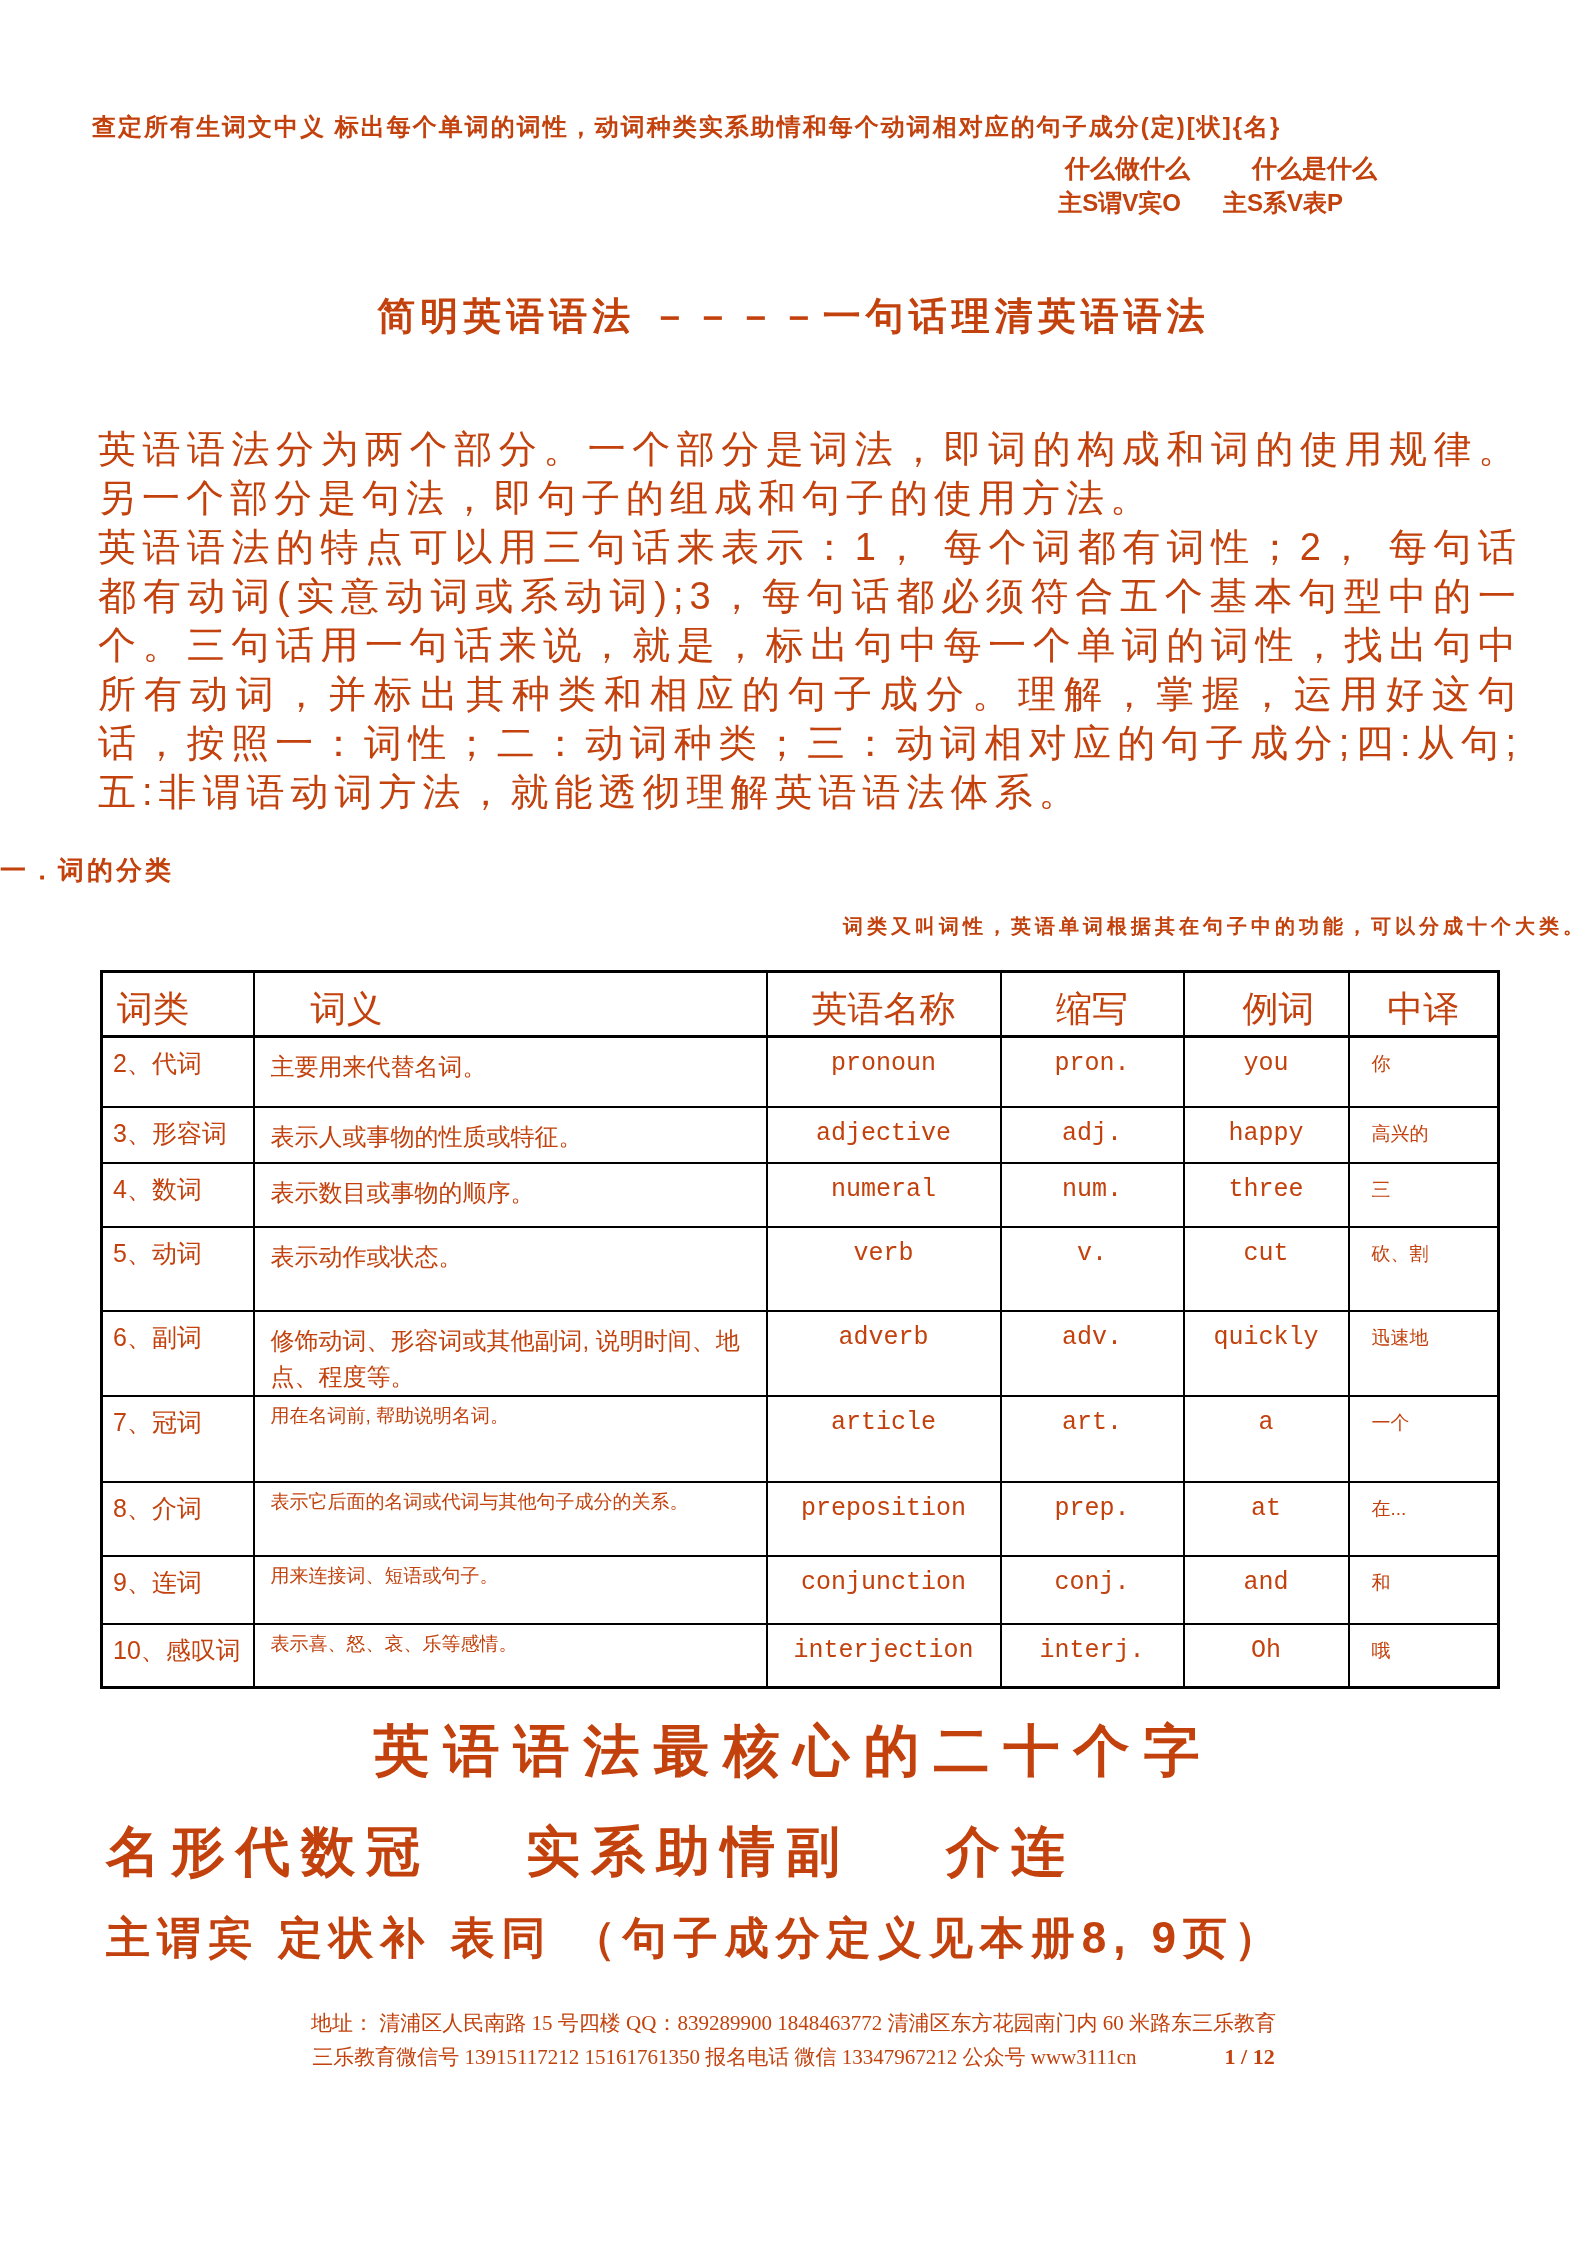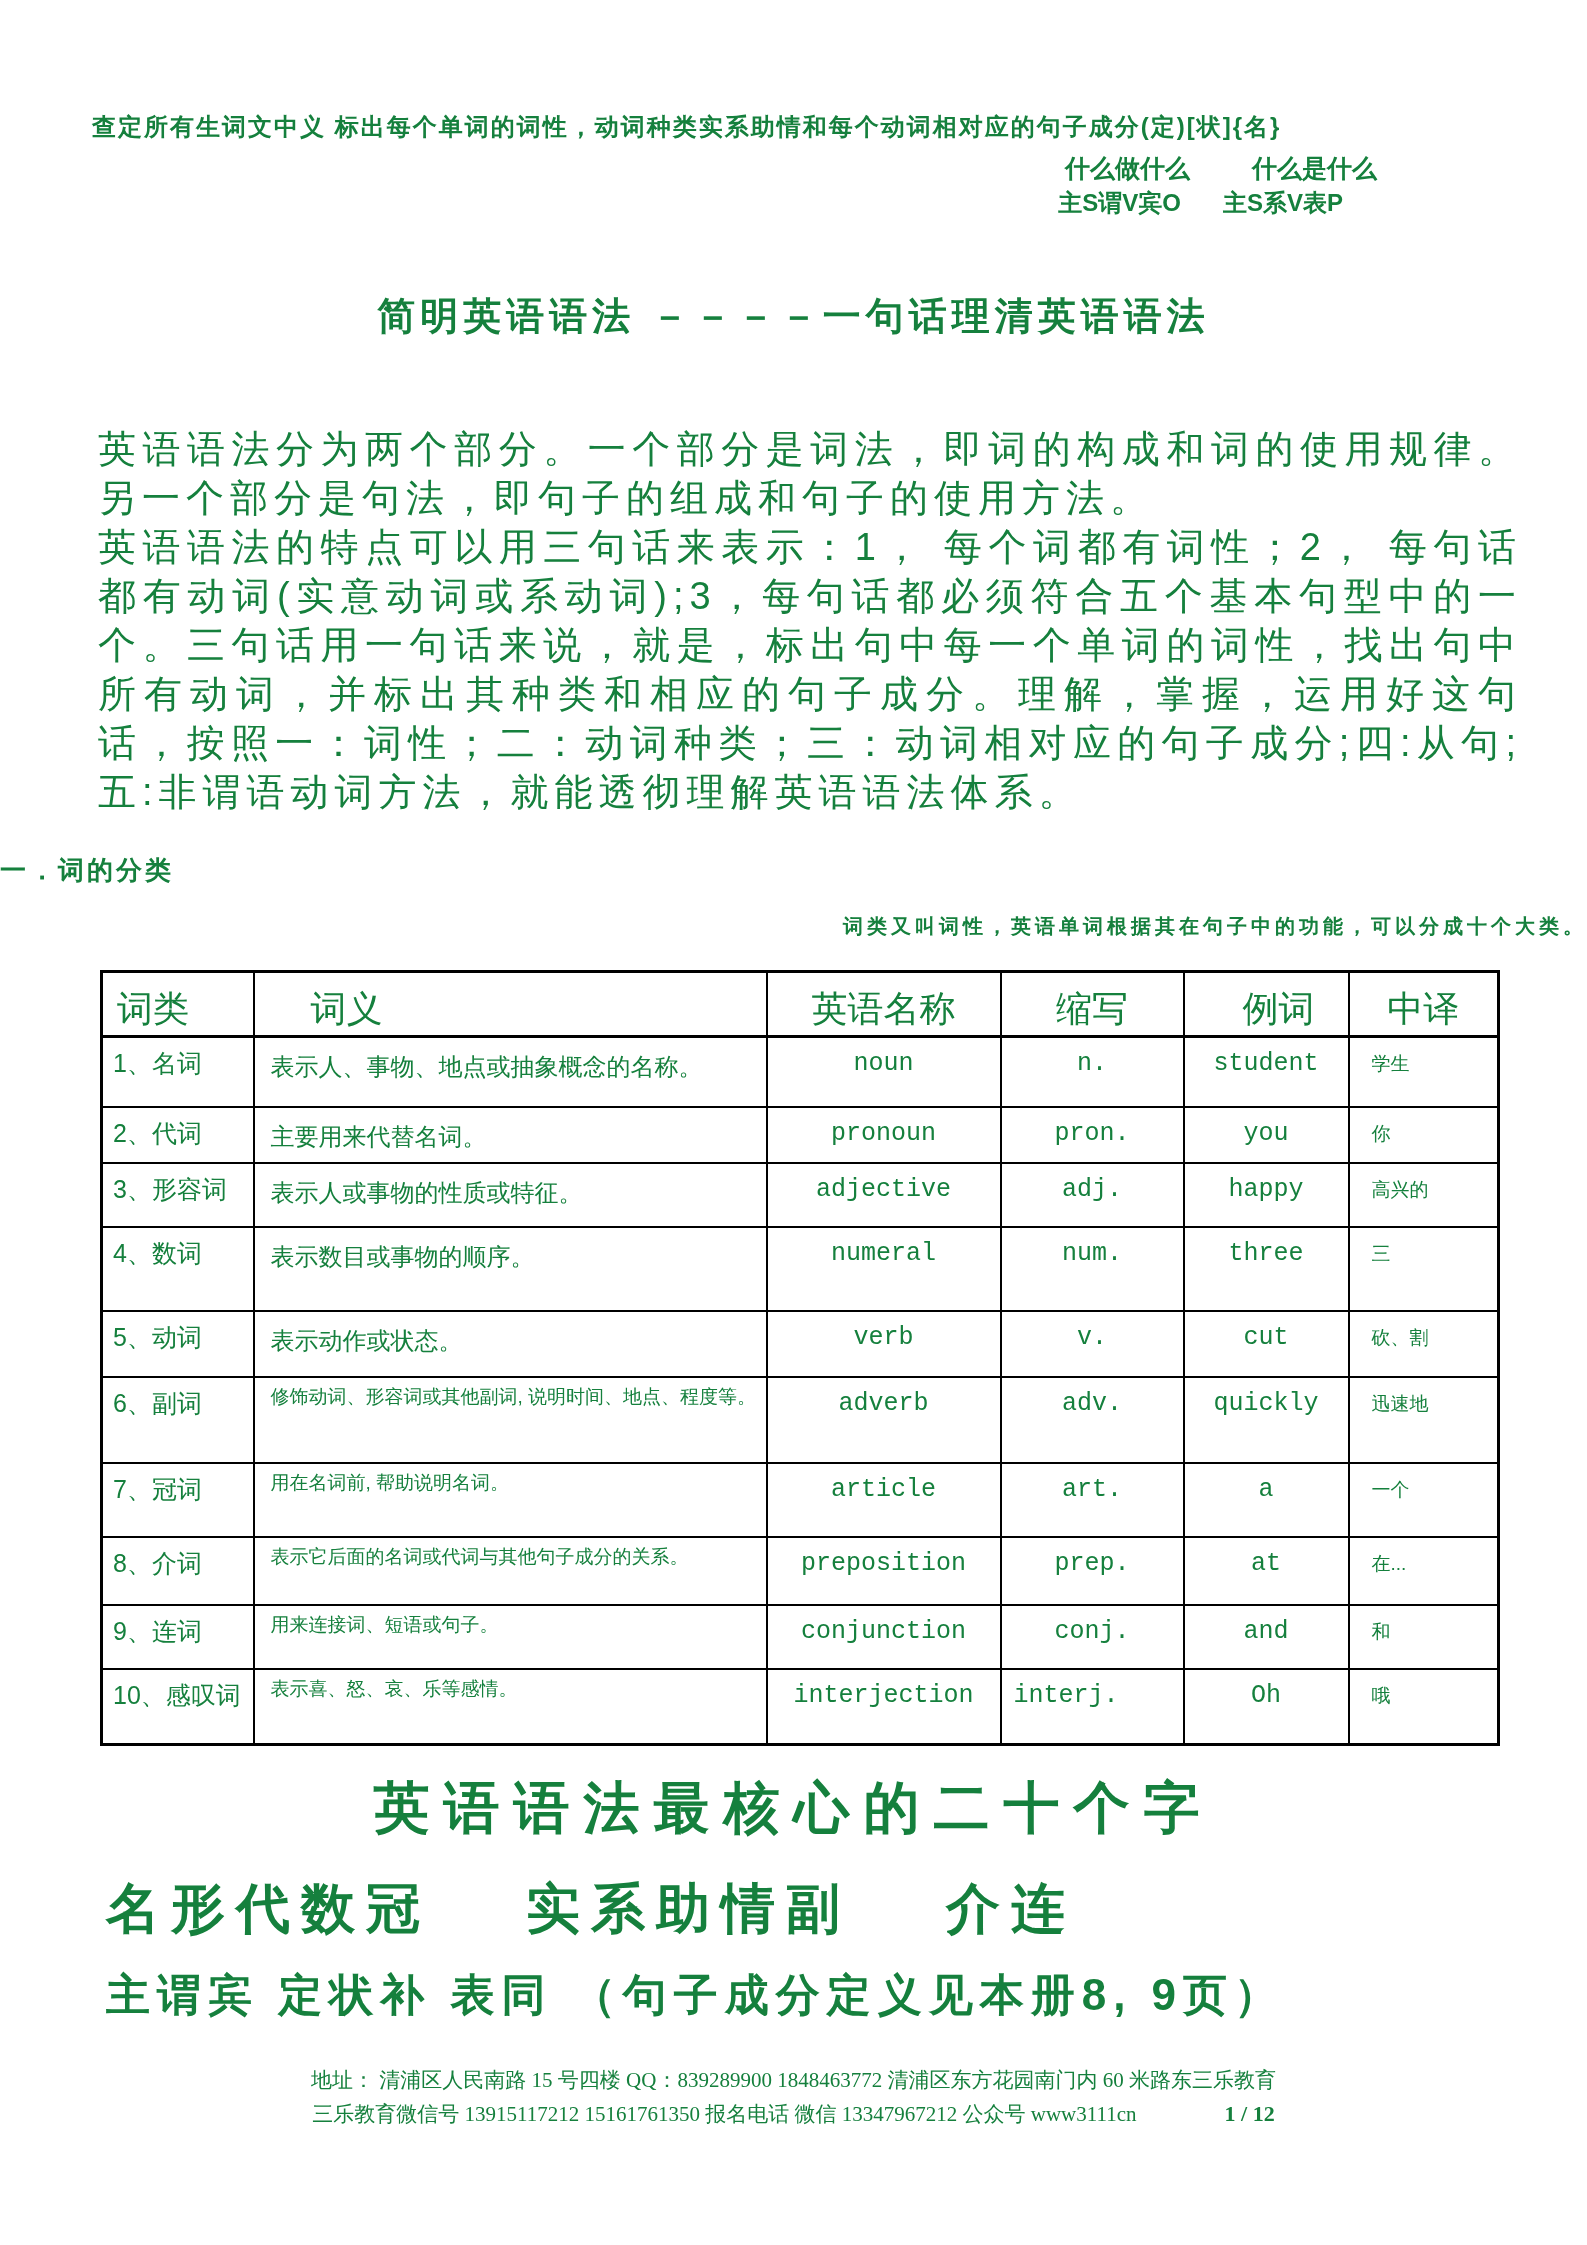--- a/index.html
+++ b/index.html
@@ -1,21 +1,21 @@
 <!DOCTYPE html>
 <html><head>
 <meta charset="utf-8">
 <style>
   html,body{margin:0;padding:0;background:#e8e8e8;}
   .sheet{
     position:relative;
     width:1587px;height:2245px;
     margin:0 auto;
     background:#ffffff;
-    color:#15803d;
+    color:#c2410c;
     font-family:"Liberation Sans","DejaVu Sans",sans-serif;
     overflow:hidden;
   }
   
   .hdr{margin:112px 60px 0 92px;font-weight:bold;}
   .hdr-l1{font-size:24px;line-height:30px;letter-spacing:2px;}
   .hdr-l2{margin-top:12px;text-align:right;padding-right:150px;font-size:25px;line-height:28px;}
   .hdr-l2 .gap{margin-left:62px;}
   .hdr-l3{margin-top:7px;text-align:right;padding-right:184px;font-size:24px;line-height:28px;}
   .hdr-l3 .gap{margin-left:42px;}
@@ -100,28 +100,20 @@
         <th>词类</th>
         <th>词义</th>
         <th>英语名称</th>
         <th>缩写</th>
         <th>例词</th>
         <th>中译</th>
       </tr>
     </thead>
     <tbody>
         <tr>
-          <td>1、名词</td>
-          <td>表示人、事物、地点或抽象概念的名称。</td>
-          <td>noun</td>
-          <td>n.</td>
-          <td>student</td>
-          <td>学生</td>
-        </tr>
-        <tr>
           <td>2、代词</td>
           <td>主要用来代替名词。</td>
           <td>pronoun</td>
           <td>pron.</td>
           <td>you</td>
           <td>你</td>
         </tr>
         <tr>
           <td>3、形容词</td>
           <td>表示人或事物的性质或特征。</td>

